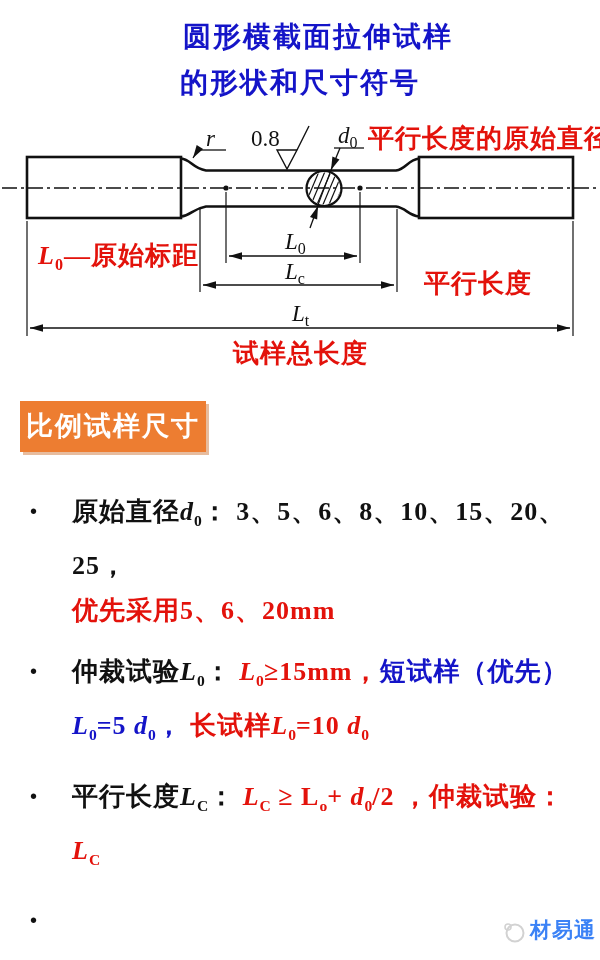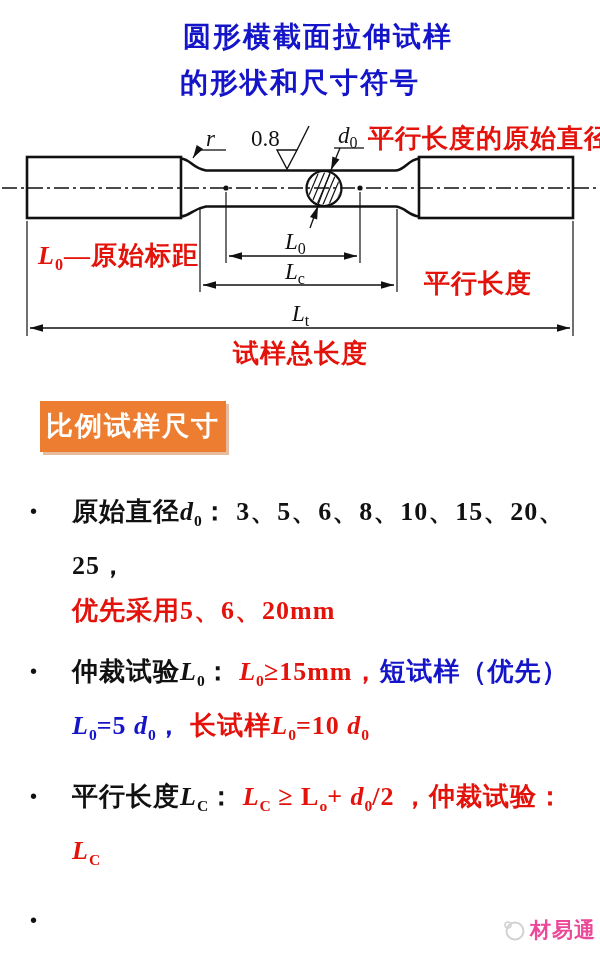--- a/index.html
+++ b/index.html
@@ -13,33 +13,33 @@
   svg text{font-family:"Liberation Serif",serif;}
   .dl{font-size:23px;fill:#111;}
   .it{font-style:italic;}
   .dsub{font-size:16px;}
   .cap{position:absolute;font-weight:bold;font-size:26px;color:var(--red);
        white-space:nowrap;letter-spacing:1px;}
   .cap sub{font-size:.62em;}
   .prop-box{position:absolute;left:20px;top:401px;width:186px;height:51px;
             background:var(--orange);color:#ffffff;font-weight:bold;font-size:27px;
             line-height:51px;text-align:center;letter-spacing:2px;
-            box-shadow:3px 3px 0 rgba(201,106,40,.45);margin-left:20px;}
+            box-shadow:3px 3px 0 rgba(201,106,40,.45);}
   .bullets{position:absolute;left:30px;top:489px;width:562px;}
   .bullet{display:flex;margin-bottom:16px;}
   .bdot{width:42px;font-size:20px;line-height:45px;color:#111;
         font-family:"Liberation Sans",sans-serif;}
   .bcontent{flex:1;}
   .bline{font-size:26px;line-height:45px;font-weight:bold;letter-spacing:1px;color:#111;}
   .bline sub{font-size:.6em;letter-spacing:0;}
   .c-k{color:#111;}
   .c-r{color:var(--red);}
   .c-b{color:var(--blue);}
-  .watermark{position:absolute;left:502px;top:916px;display:flex;align-items:center;
-             color:#ec4899;font-size:21px;font-weight:bold;letter-spacing:1px;}
+  .watermark{position:absolute;left:502px;top:916px;display:flex;align-items:flex-end;
+             color:#3b82f6;font-size:21px;font-weight:bold;letter-spacing:1px;}
   .wicon{width:24px;height:24px;margin-right:4px;}
 </style>
 </head>
 <body>
 
 <div class="page" style="--blue: #1414c8; --red: #e3120b; --orange: #ed7d31;">
 
   <div class="title" id="title1">圆形横截面拉伸试样</div>
   <div class="title" id="title2">的形状和尺寸符号</div>
 

